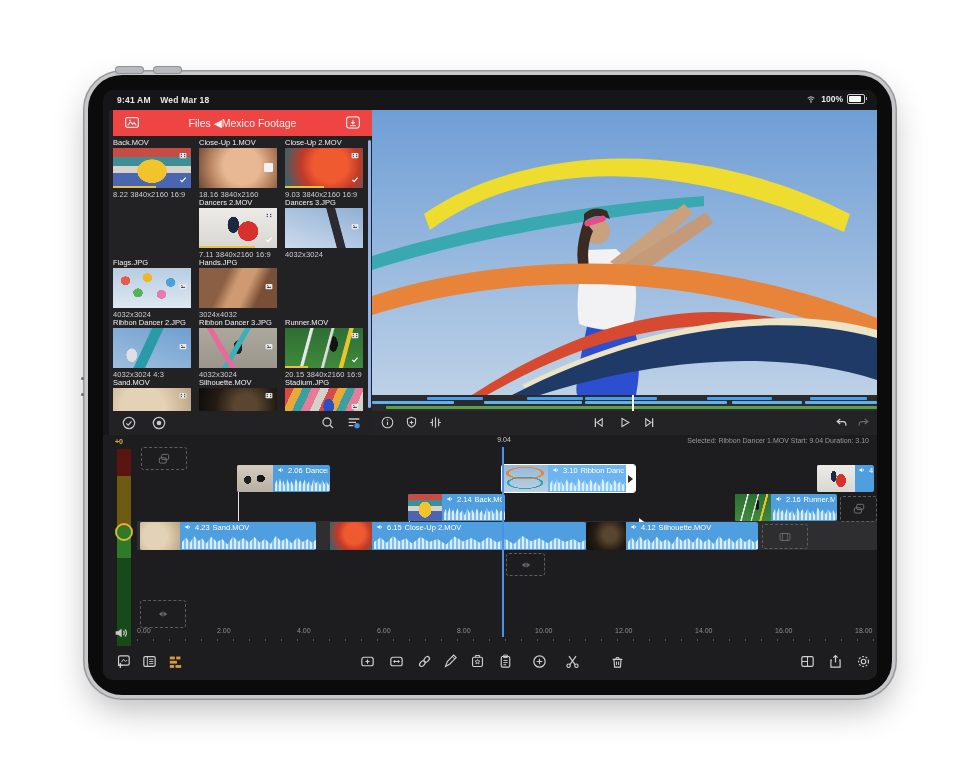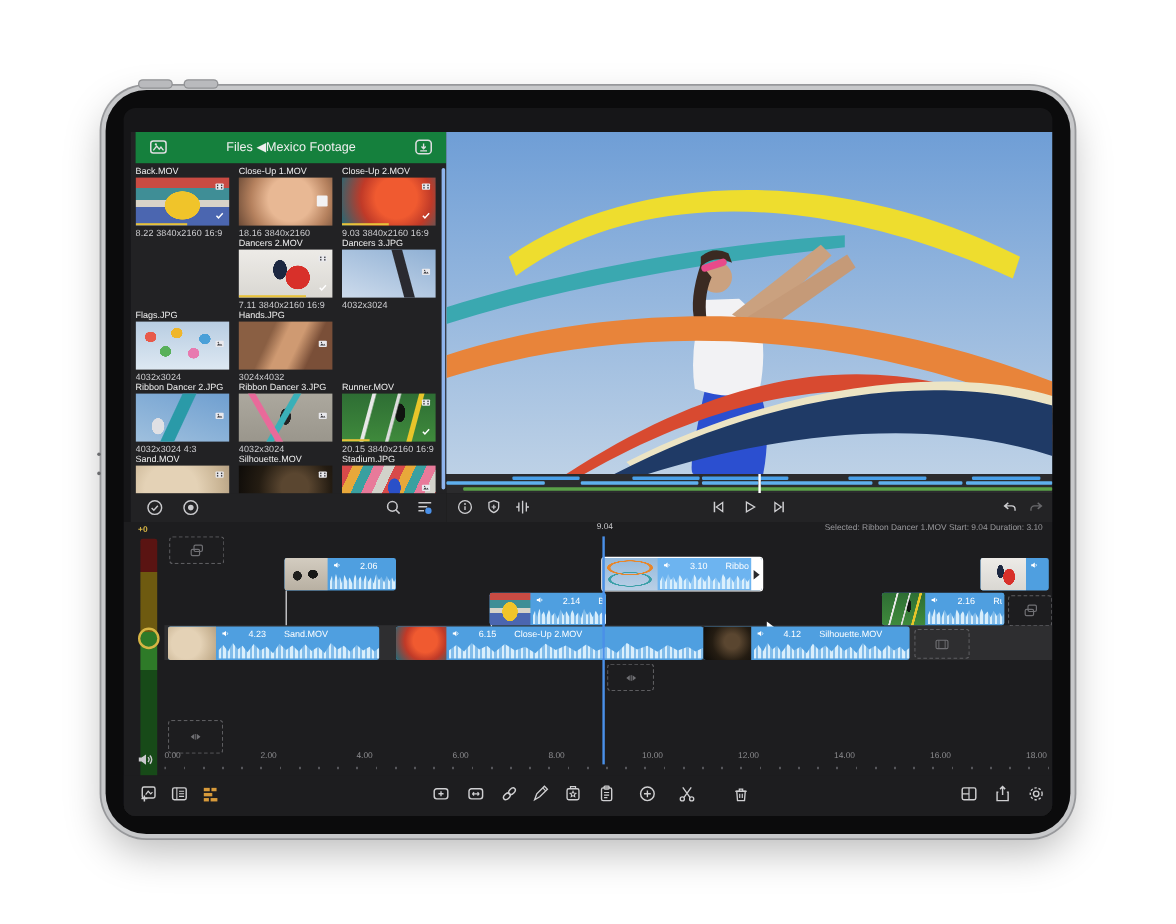--- a/index.html
+++ b/index.html
@@ -14,21 +14,21 @@
   
   .statusbar{position:absolute;left:0;top:0;width:100%;height:20px;color:#e9e9ec;font-size:8.5px;font-weight:bold;}
   .st-left{position:absolute;left:14px;top:5px;letter-spacing:.2px;}
   .st-left span{margin-right:7px;}
   .st-right{position:absolute;right:12px;top:4px;display:flex;align-items:center;gap:4px;}
   .battery{width:16px;height:8px;border:1px solid #cfcfd2;border-radius:2px;position:relative;}
   .battery i{position:absolute;left:1px;top:1px;bottom:1px;width:12px;background:#fff;border-radius:1px;}
   .battery:after{content:"";position:absolute;right:-3px;top:2px;width:1.5px;height:3px;background:#cfcfd2;border-radius:1px;}
   
   .library{position:absolute;left:6px;top:20px;width:263px;height:325px;background:#222224;}
-  .lib-head{position:absolute;left:4px;top:0;right:0;height:26px;background:#15803d;display:flex;align-items:center;}
+  .lib-head{position:absolute;left:4px;top:0;right:0;height:26px;background:#ef4444;display:flex;align-items:center;}
   .lib-title{position:absolute;left:0;right:0;text-align:center;color:#efefef;font-size:10.5px;}
   .hicon{position:absolute;top:4px;width:22px;height:17px;color:#dedee1;}
   .hicon svg{width:100%;height:100%;}
   .hic-l{left:8px;} .hic-r{right:8px;}
   .lib-scroll{position:absolute;right:1px;top:30px;width:3px;height:268px;border-radius:2px;background:#8fb4ec;}
   .grid{position:absolute;left:4px;top:28px;width:252px;height:274px;overflow:hidden;}
   .cell{position:absolute;width:80px;}
   .iname{color:#f0f0f0;font-size:7.5px;white-space:nowrap;overflow:hidden;height:10px;}
   .ithumb{position:relative;width:78px;height:40px;background:#555;overflow:hidden;}
   .imeta{color:#cfcfd2;font-size:7.5px;white-space:nowrap;overflow:hidden;height:10px;padding-top:2px;letter-spacing:.1px;}
@@ -73,21 +73,21 @@
   .timeline{position:absolute;left:0;top:345px;width:774px;height:245px;background:#1d1d1f;}
   .tl-info{position:absolute;left:0;top:0;right:0;height:13px;}
   .ph-label{position:absolute;left:384px;top:1px;width:34px;text-align:center;color:#c9c9cc;font-size:7px;}
   .sel-info{position:absolute;right:8px;top:2px;color:#9a9a9e;font-size:7px;}
   .gain{position:absolute;left:12px;top:3px;color:#d7b544;font-size:7px;font-weight:bold;}
   .meter{position:absolute;left:14px;top:14px;width:14px;height:228px;background:linear-gradient(180deg,#5a1412 0 12%,#6e5a10 12% 34%,#2e7a28 34% 48%,#174a18 48% 100%);border-radius:2px;}
   .meter-knob{position:absolute;left:-2px;top:74px;width:14px;height:14px;border:2px solid #d7b544;border-radius:50%;background:transparent;}
   .lane-main{position:absolute;left:34px;top:86px;width:740px;height:29px;background:#2e2e30;}
   .clip{position:absolute;border-radius:2px;overflow:hidden;background:#4f9fe0;}
   .clip .cthumb{position:absolute;left:0;top:0;bottom:0;}
-  .clab{position:absolute;top:1px;height:10px;display:flex;align-items:center;gap:15px;color:#fff;font-size:7.5px;white-space:nowrap;overflow:hidden;}
+  .clab{position:absolute;top:1px;height:10px;display:flex;gap:3px;color:#fff;font-size:7.5px;white-space:nowrap;overflow:hidden;}
   .clab .spk{width:8px;height:8px;flex:0 0 auto;color:#fff;}
   .wave{position:absolute;left:0;right:0;bottom:1px;height:55%;background:repeating-linear-gradient(90deg,rgba(223,242,253,.95) 0 2px,rgba(223,242,253,.35) 2px 4px);
     clip-path:polygon(0% 55%,3% 25%,6% 60%,9% 15%,12% 50%,15% 30%,18% 65%,22% 20%,26% 55%,30% 35%,34% 70%,38% 18%,42% 52%,46% 28%,50% 60%,54% 22%,58% 58%,62% 35%,66% 68%,70% 15%,74% 50%,78% 30%,82% 62%,86% 25%,90% 55%,94% 35%,97% 60%,100% 40%,100% 100%,0% 100%);}
   .gclip{background:#79b263;}
   .gclip .clab{color:#0d2d10;}
   .gclip .clab .spk{color:#0d2d10;}
   .gclip .gline{position:absolute;left:2px;right:2px;top:11px;height:1px;background:rgba(255,255,255,.75);}
   .gwave{position:absolute;left:0;right:0;bottom:1px;height:42%;background:repeating-linear-gradient(90deg,rgba(25,64,22,.65) 0 2px,rgba(25,64,22,.28) 2px 4px);
     clip-path:polygon(0% 55%,3% 25%,6% 60%,9% 15%,12% 50%,15% 30%,18% 65%,22% 20%,26% 55%,30% 35%,34% 70%,38% 18%,42% 52%,46% 28%,50% 60%,54% 22%,58% 58%,62% 35%,66% 68%,70% 15%,74% 50%,78% 30%,82% 62%,86% 25%,90% 55%,94% 35%,97% 60%,100% 40%,100% 100%,0% 100%);}
   .selclip{outline:1.5px solid #ffffff;background:#6db4f0;}
@@ -282,20 +282,35 @@
 
 <div class="stage">
   <div class="device">
     <div class="top-btn btn1"></div>
     <div class="top-btn btn2"></div>
     <div class="mic-dot" style="top:302px"></div>
     <div class="mic-dot" style="top:318px"></div>
 
     <div class="screen">
 
+      <div class="statusbar">
+        <div class="st-left">
+          <span>9:41 AM</span>
+          <span>Wed Mar 18</span>
+        </div>
+        <div class="st-right">
+          <svg width="12" height="10" viewBox="0 0 24 24" style="color:#e9e9ec">
+              <use href="#i-wifi"></use>
+            </svg>
+          <span>100%</span>
+          <div class="battery">
+              <i></i>
+            </div>
+        </div>
+      </div>
 
       <div class="library">
         <div class="lib-head">
           <div class="lib-title">Files ◀Mexico Footage</div>
           <div class="hicon hic-l"><svg viewBox="0 0 24 24">
                 <use href="#i-mtn"></use>
               </svg></div>
           <div class="hicon hic-r"><svg viewBox="0 0 24 24">
                 <use href="#i-tray"></use>
               </svg></div>

